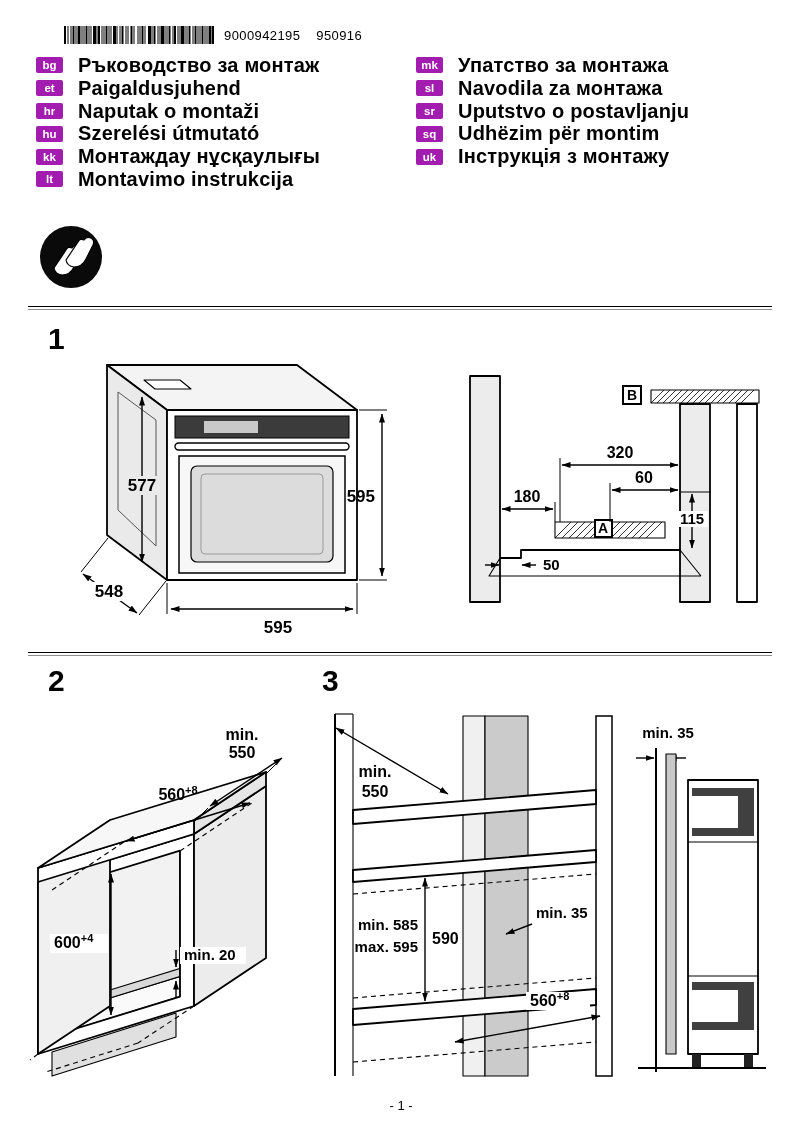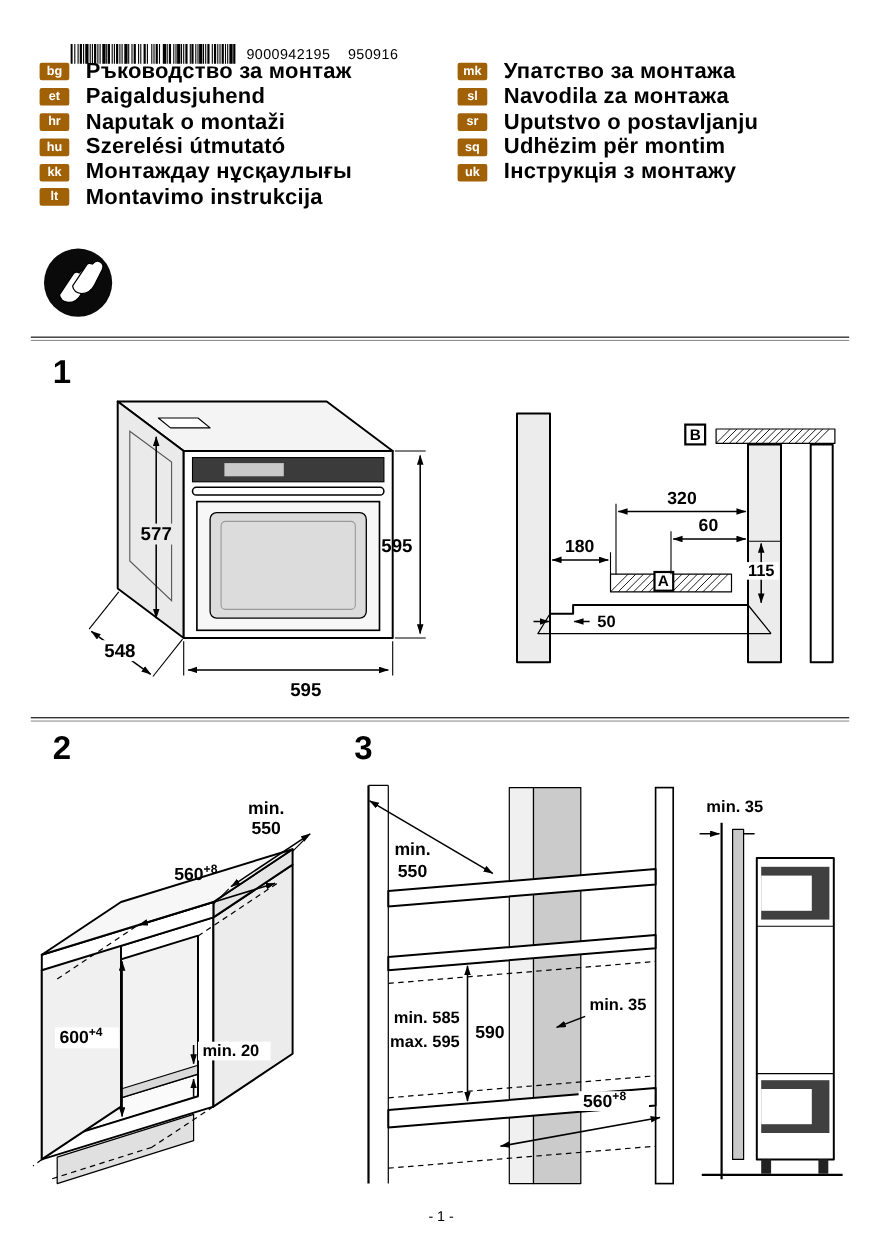--- a/index.html
+++ b/index.html
@@ -4,41 +4,41 @@
 <style>
   html,body{margin:0;padding:0;background:#ffffff;}
   .page{position:relative;width:802px;height:1134px;background:#fff;
         font-family:"Liberation Sans",sans-serif;color:#000;overflow:hidden;}
   .abs{position:absolute;}
   .barcode-row{display:flex;align-items:flex-start;}
   .bc-num{font-size:13px;font-weight:400;margin-top:2px;margin-left:8px;letter-spacing:.4px;}
   .bc-num2{margin-left:16px;text-align:center;}
   .lang-col{width:370px;}
   .lang-row{display:flex;align-items:center;height:22.8px;}
-  .code-box{width:27px;height:16px;background:#a16207;color:#fff;font-size:11.5px;font-weight:700;
+  .code-box{width:27px;height:16px;background:#a21caf;color:#fff;font-size:11.5px;font-weight:700;
             display:flex;align-items:center;justify-content:center;border-radius:2px;flex:0 0 auto;}
   .lang-title{margin-left:15px;font-size:20px;font-weight:700;letter-spacing:.2px;white-space:nowrap;}
   .rule{left:28px;width:744px;height:2px;border-top:1.5px solid #000;border-bottom:1px solid #8f8f8f;}
   .fig-num{font-size:30px;font-weight:700;line-height:1;}
   .footer{left:0;width:802px;text-align:center;font-size:13px;}
   svg text{font-family:"Liberation Sans",sans-serif;font-weight:700;fill:#000;}
   .t17{font-size:17px}.t16{font-size:16px}.t15{font-size:15px}.t14{font-size:14px}
   .out{stroke:#000;stroke-width:1.8;stroke-linejoin:round;}
   .thin{stroke:#000;stroke-width:1.1;stroke-linejoin:round;}
   .dim{stroke:#000;stroke-width:1.4;fill:none;}
   .ext{stroke:#000;stroke-width:1;fill:none;}
   .dash{stroke:#000;stroke-width:1.1;fill:none;stroke-dasharray:5 4;}
   .hatch{stroke:#000;stroke-width:.8;}
 </style>
 </head>
 <body>
 
 <div class="page">
 
-  <div class="abs barcode-row" style="left:36px;top:40px;padding-left:28px;">
+  <div class="abs barcode-row" style="left:36px;top:26px;padding-left:28px;">
     <svg width="152" height="19" viewBox="0 0 152 19">
       <g stroke="#000">
         <path stroke-width="1" d="M4,0v18M7,0v18M12,0v18M18,0v18M20,0v18M25,0v18M27,0v18M33,0v18M38,0v18M40,0v18M45,0v18M47,0v18M53,0v18M56,0v18M62,0v18M64,0v18M70,0v18M74,0v18M76,0v18M81,0v18M88,0v18M94,0v18M96,0v18M101,0v18M103,0v18M109,0v18M114,0v18M116,0v18M121,0v18M123,0v18M129,0v18M134,0v18M136,0v18M141,0v18M143,0v18"></path>
         <path stroke-width="2" d="M1,0v18M9.5,0v18M22.5,0v18M35,0v18M42.5,0v18M58.5,0v18M67.5,0v18M78.5,0v18M90.5,0v18M105.5,0v18M111,0v18M125.5,0v18M131.5,0v18M138.5,0v18M149,0v18"></path>
         <path stroke-width="3" d="M15,0v18M30.5,0v18M50.5,0v18M85.5,0v18M98.5,0v18M118.5,0v18M146,0v18"></path>
       </g>
     </svg>
     <span class="bc-num">9000942195</span>
     <span class="bc-num bc-num2">950916</span>
   </div>

